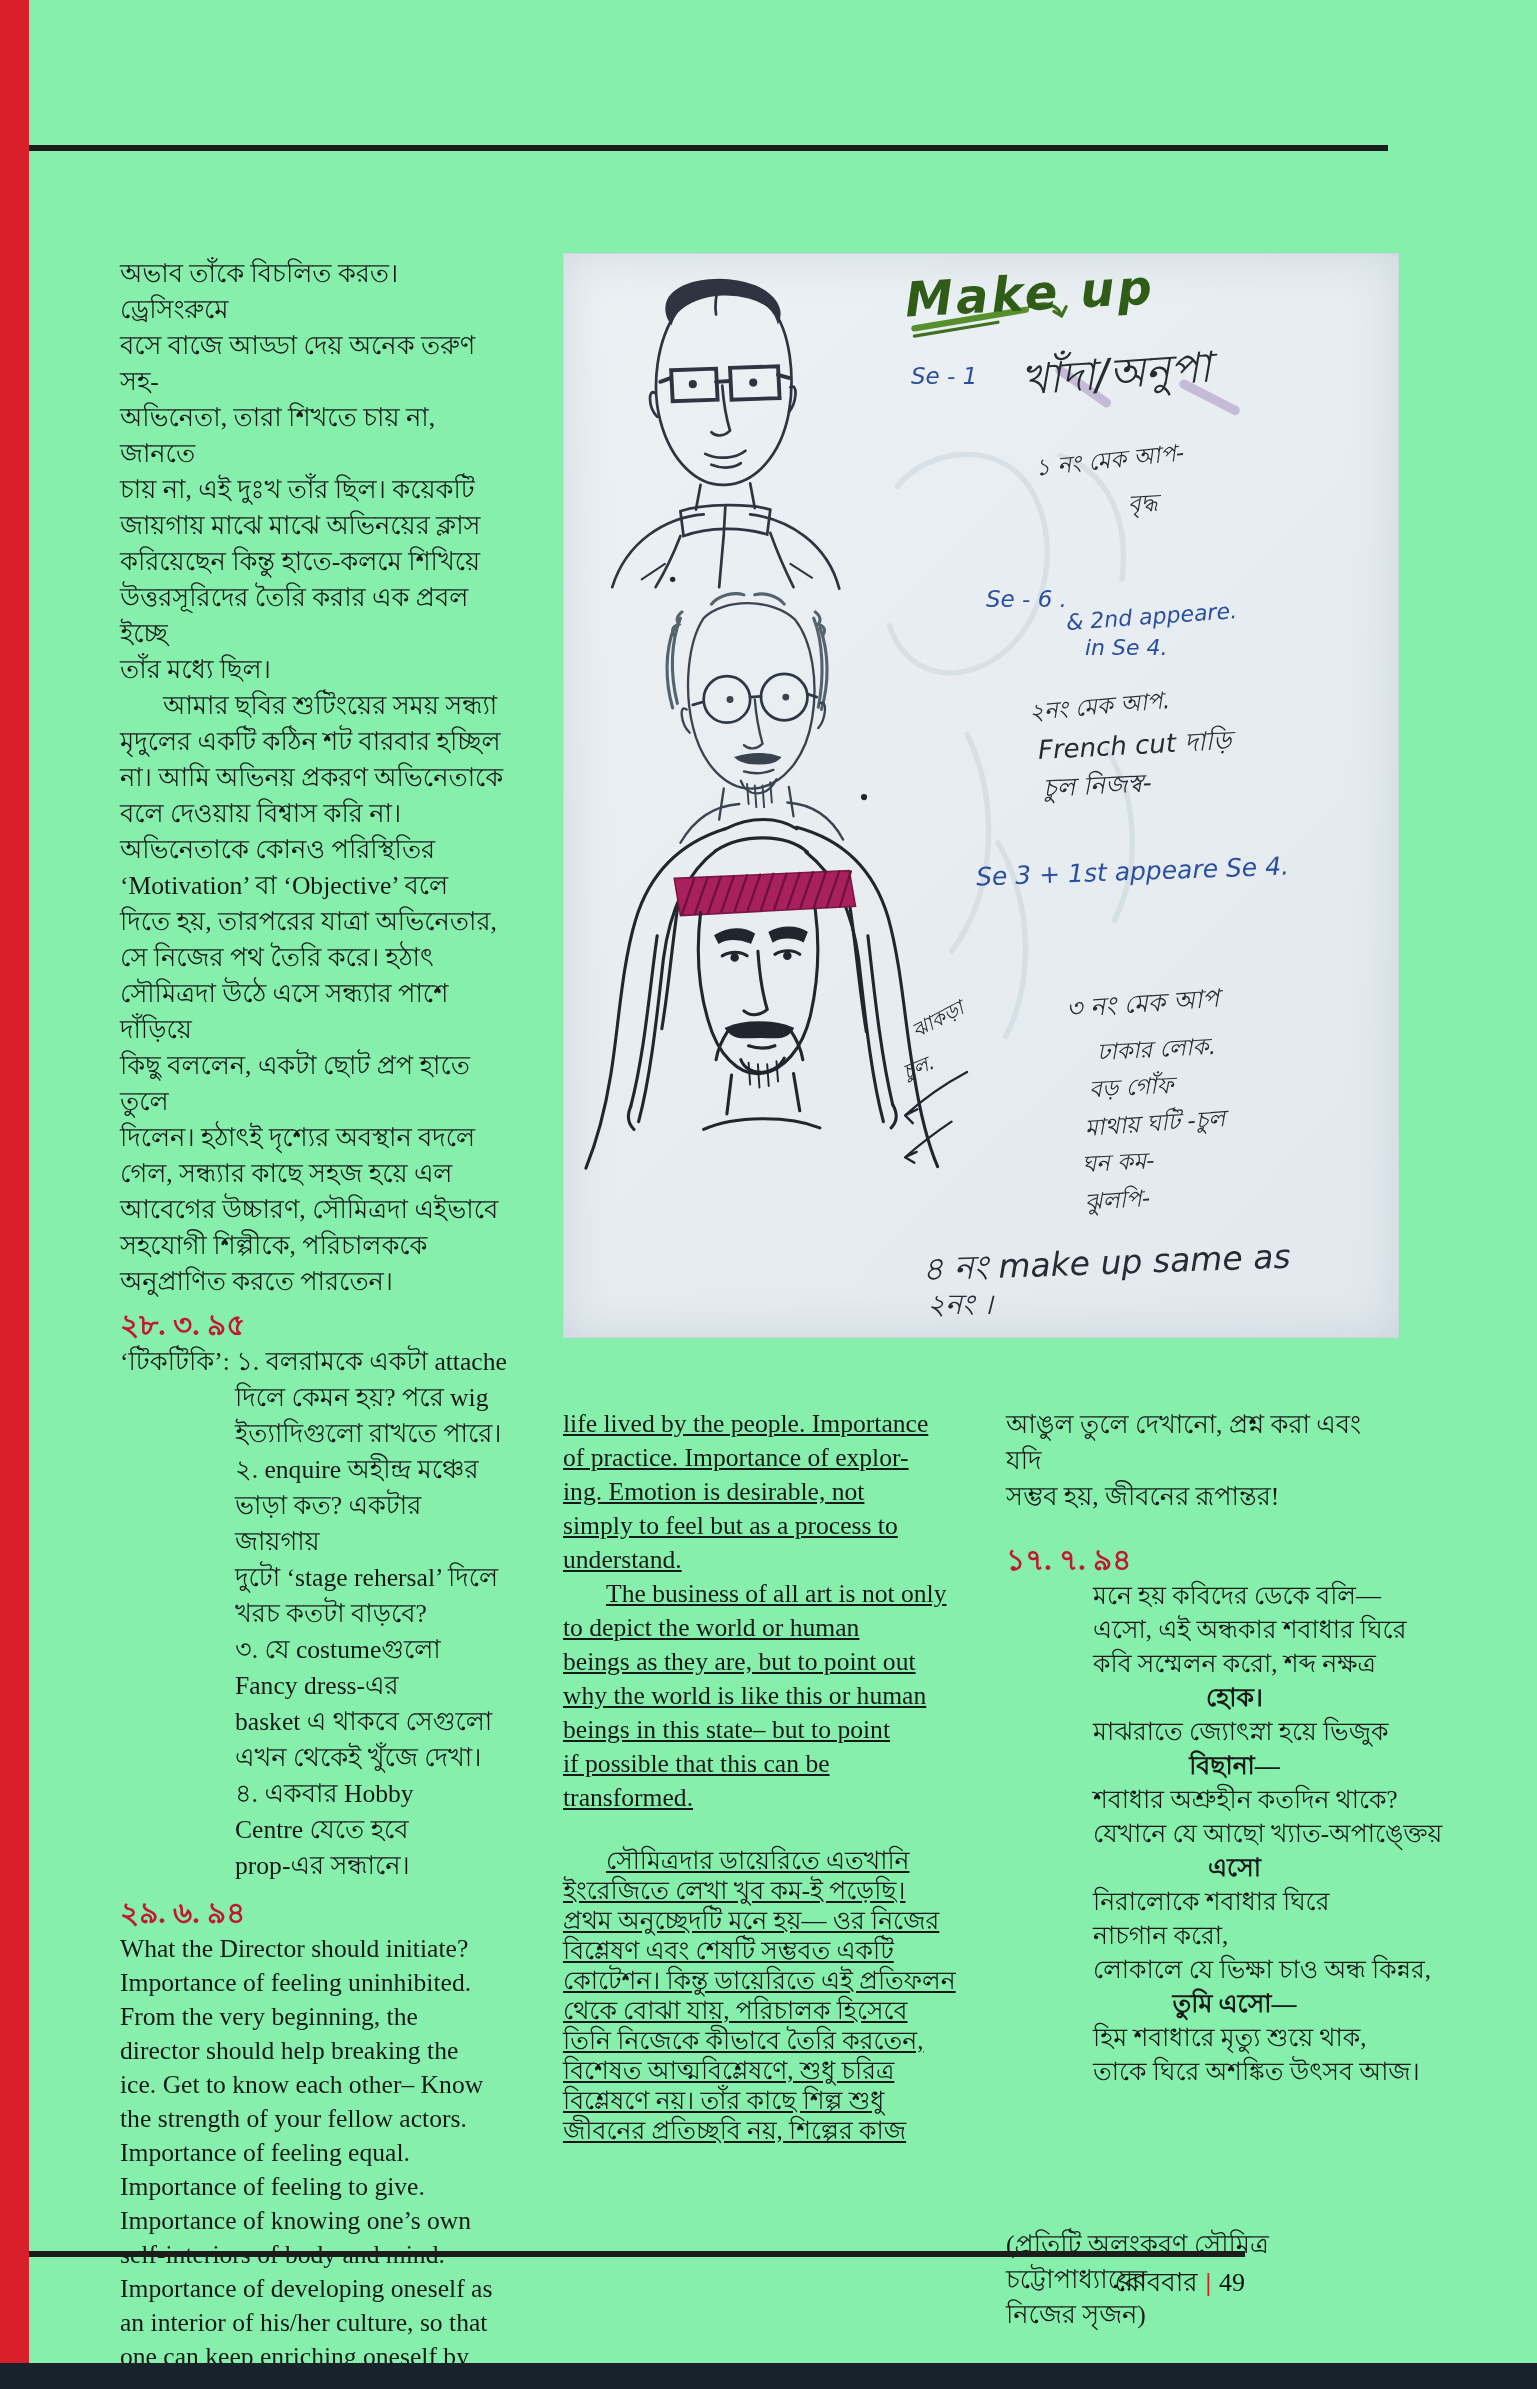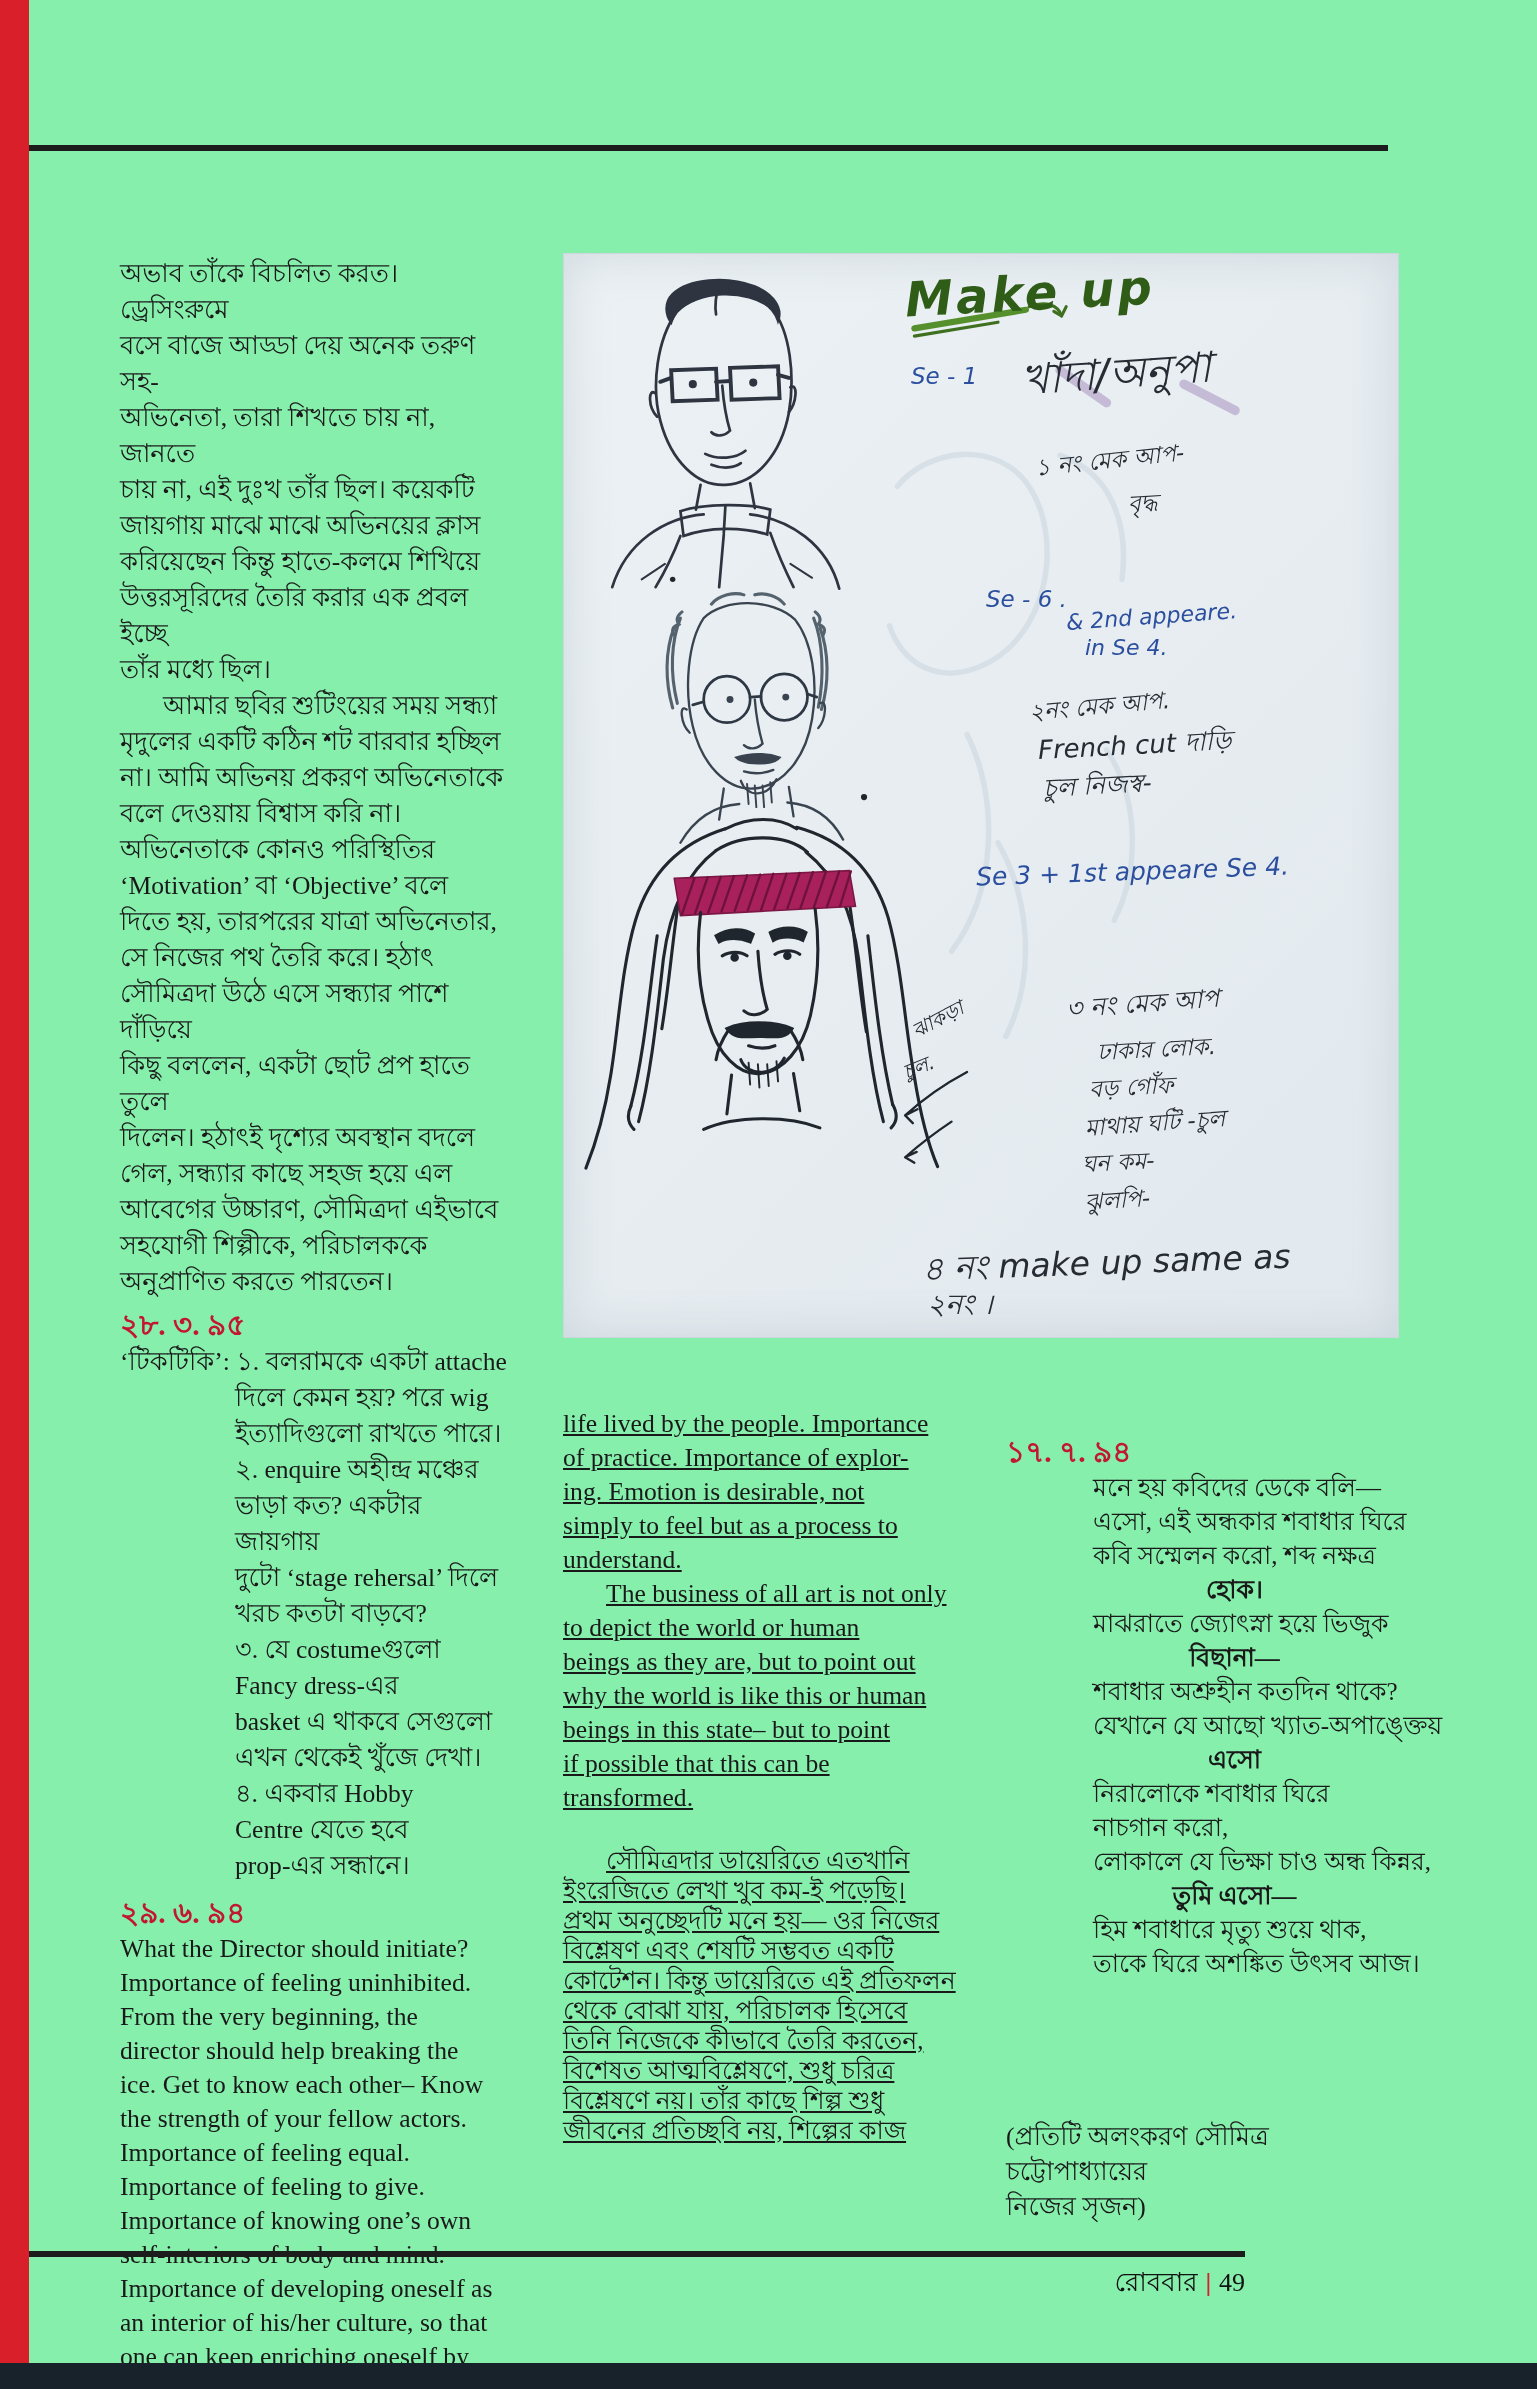--- a/index.html
+++ b/index.html
@@ -252,20 +252,22 @@
 বিশ্লেষণ এবং শেষটি সম্ভবত একটি
 কোটেশন। কিন্তু ডায়েরিতে এই প্রতিফলন
 থেকে বোঝা যায়, পরিচালক হিসেবে
 তিনি নিজেকে কীভাবে তৈরি করতেন,
 বিশেষত আত্মবিশ্লেষণে, শুধু চরিত্র
 বিশ্লেষণে নয়। তাঁর কাছে শিল্প শুধু
 জীবনের প্রতিচ্ছবি নয়, শিল্পের কাজ</p>
   </section>
 
   <section class="col col-right">
+    <p class="bn">আঙুল তুলে দেখানো, প্রশ্ন করা এবং যদি
+সম্ভব হয়, জীবনের রূপান্তর!</p>
     <h3 class="date-heading" style="margin-top:28px;">১৭. ৭. ৯৪</h3>
     <div class="poem">
       <div class="poem-line">মনে হয় কবিদের ডেকে বলি—</div>
       <div class="poem-line">এসো, এই অন্ধকার শবাধার ঘিরে</div>
       <div class="poem-line">কবি সম্মেলন করো, শব্দ নক্ষত্র</div>
       <div class="poem-line pr">হোক।</div>
       <div class="poem-line">মাঝরাতে জ্যোৎস্না হয়ে ভিজুক</div>
       <div class="poem-line pr">বিছানা—</div>
       <div class="poem-line">শবাধার অশ্রুহীন কতদিন থাকে?</div>
       <div class="poem-line">যেখানে যে আছো খ্যাত-অপাঙ্ক্তেয়</div>

